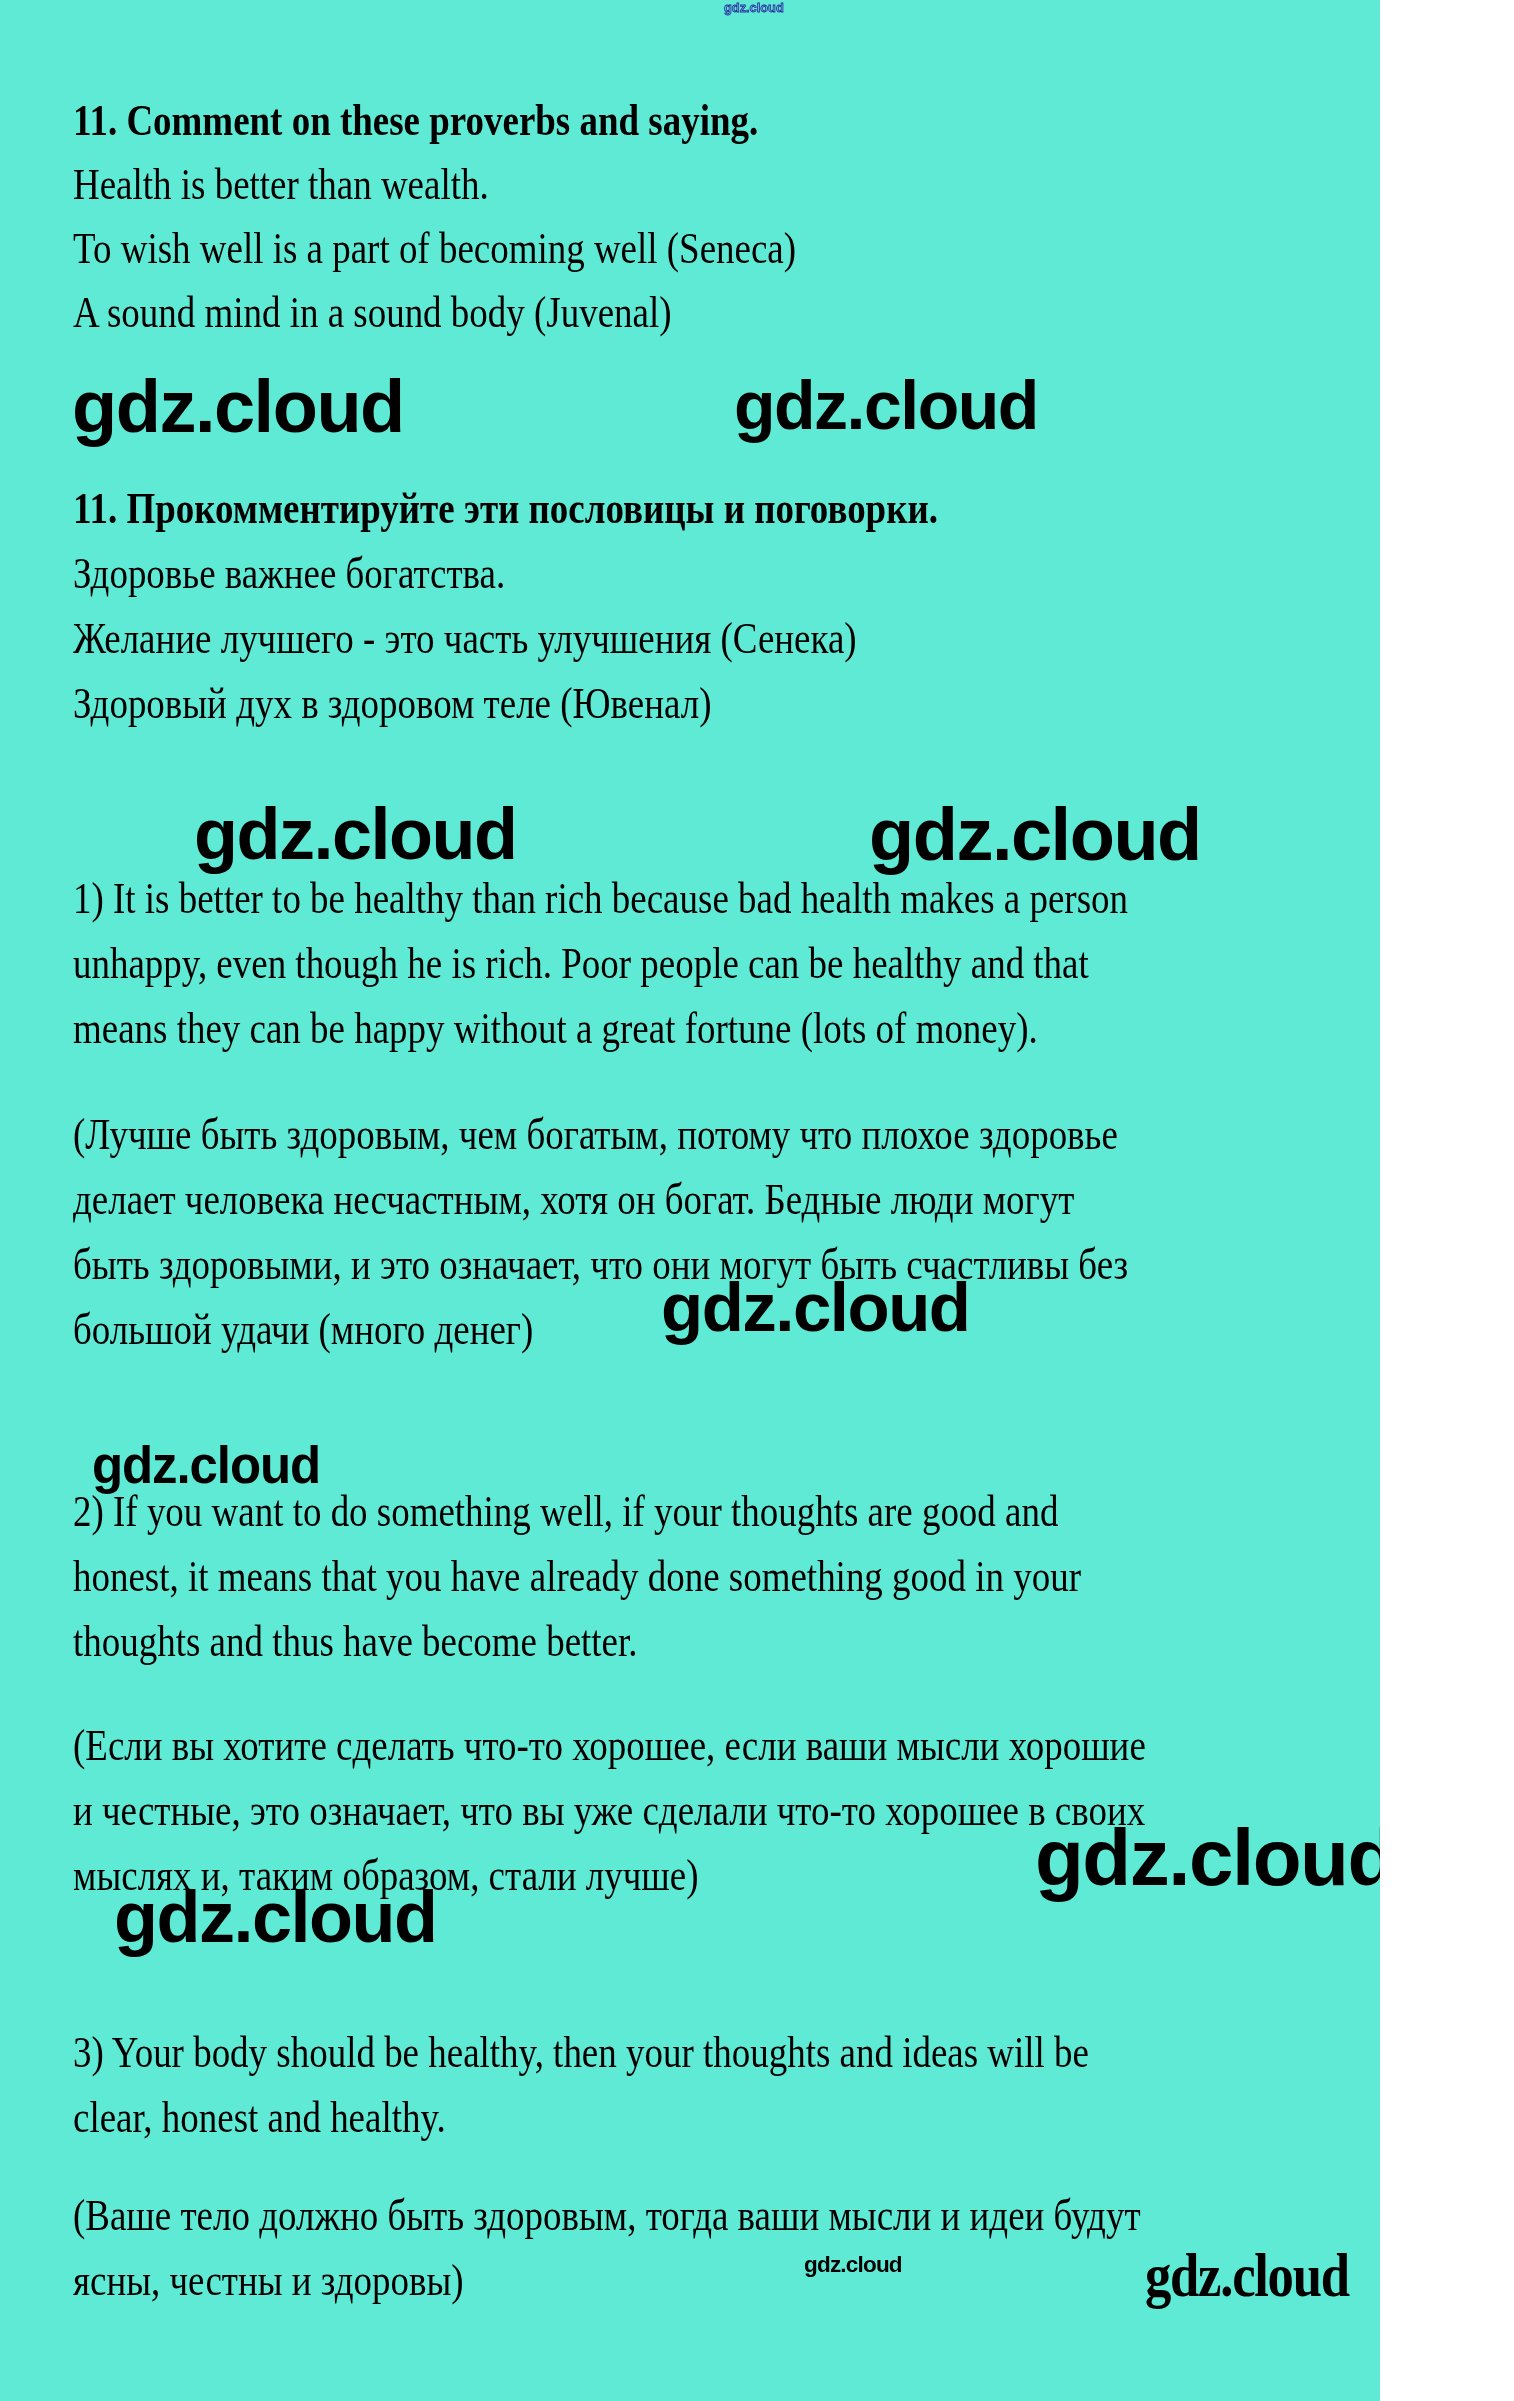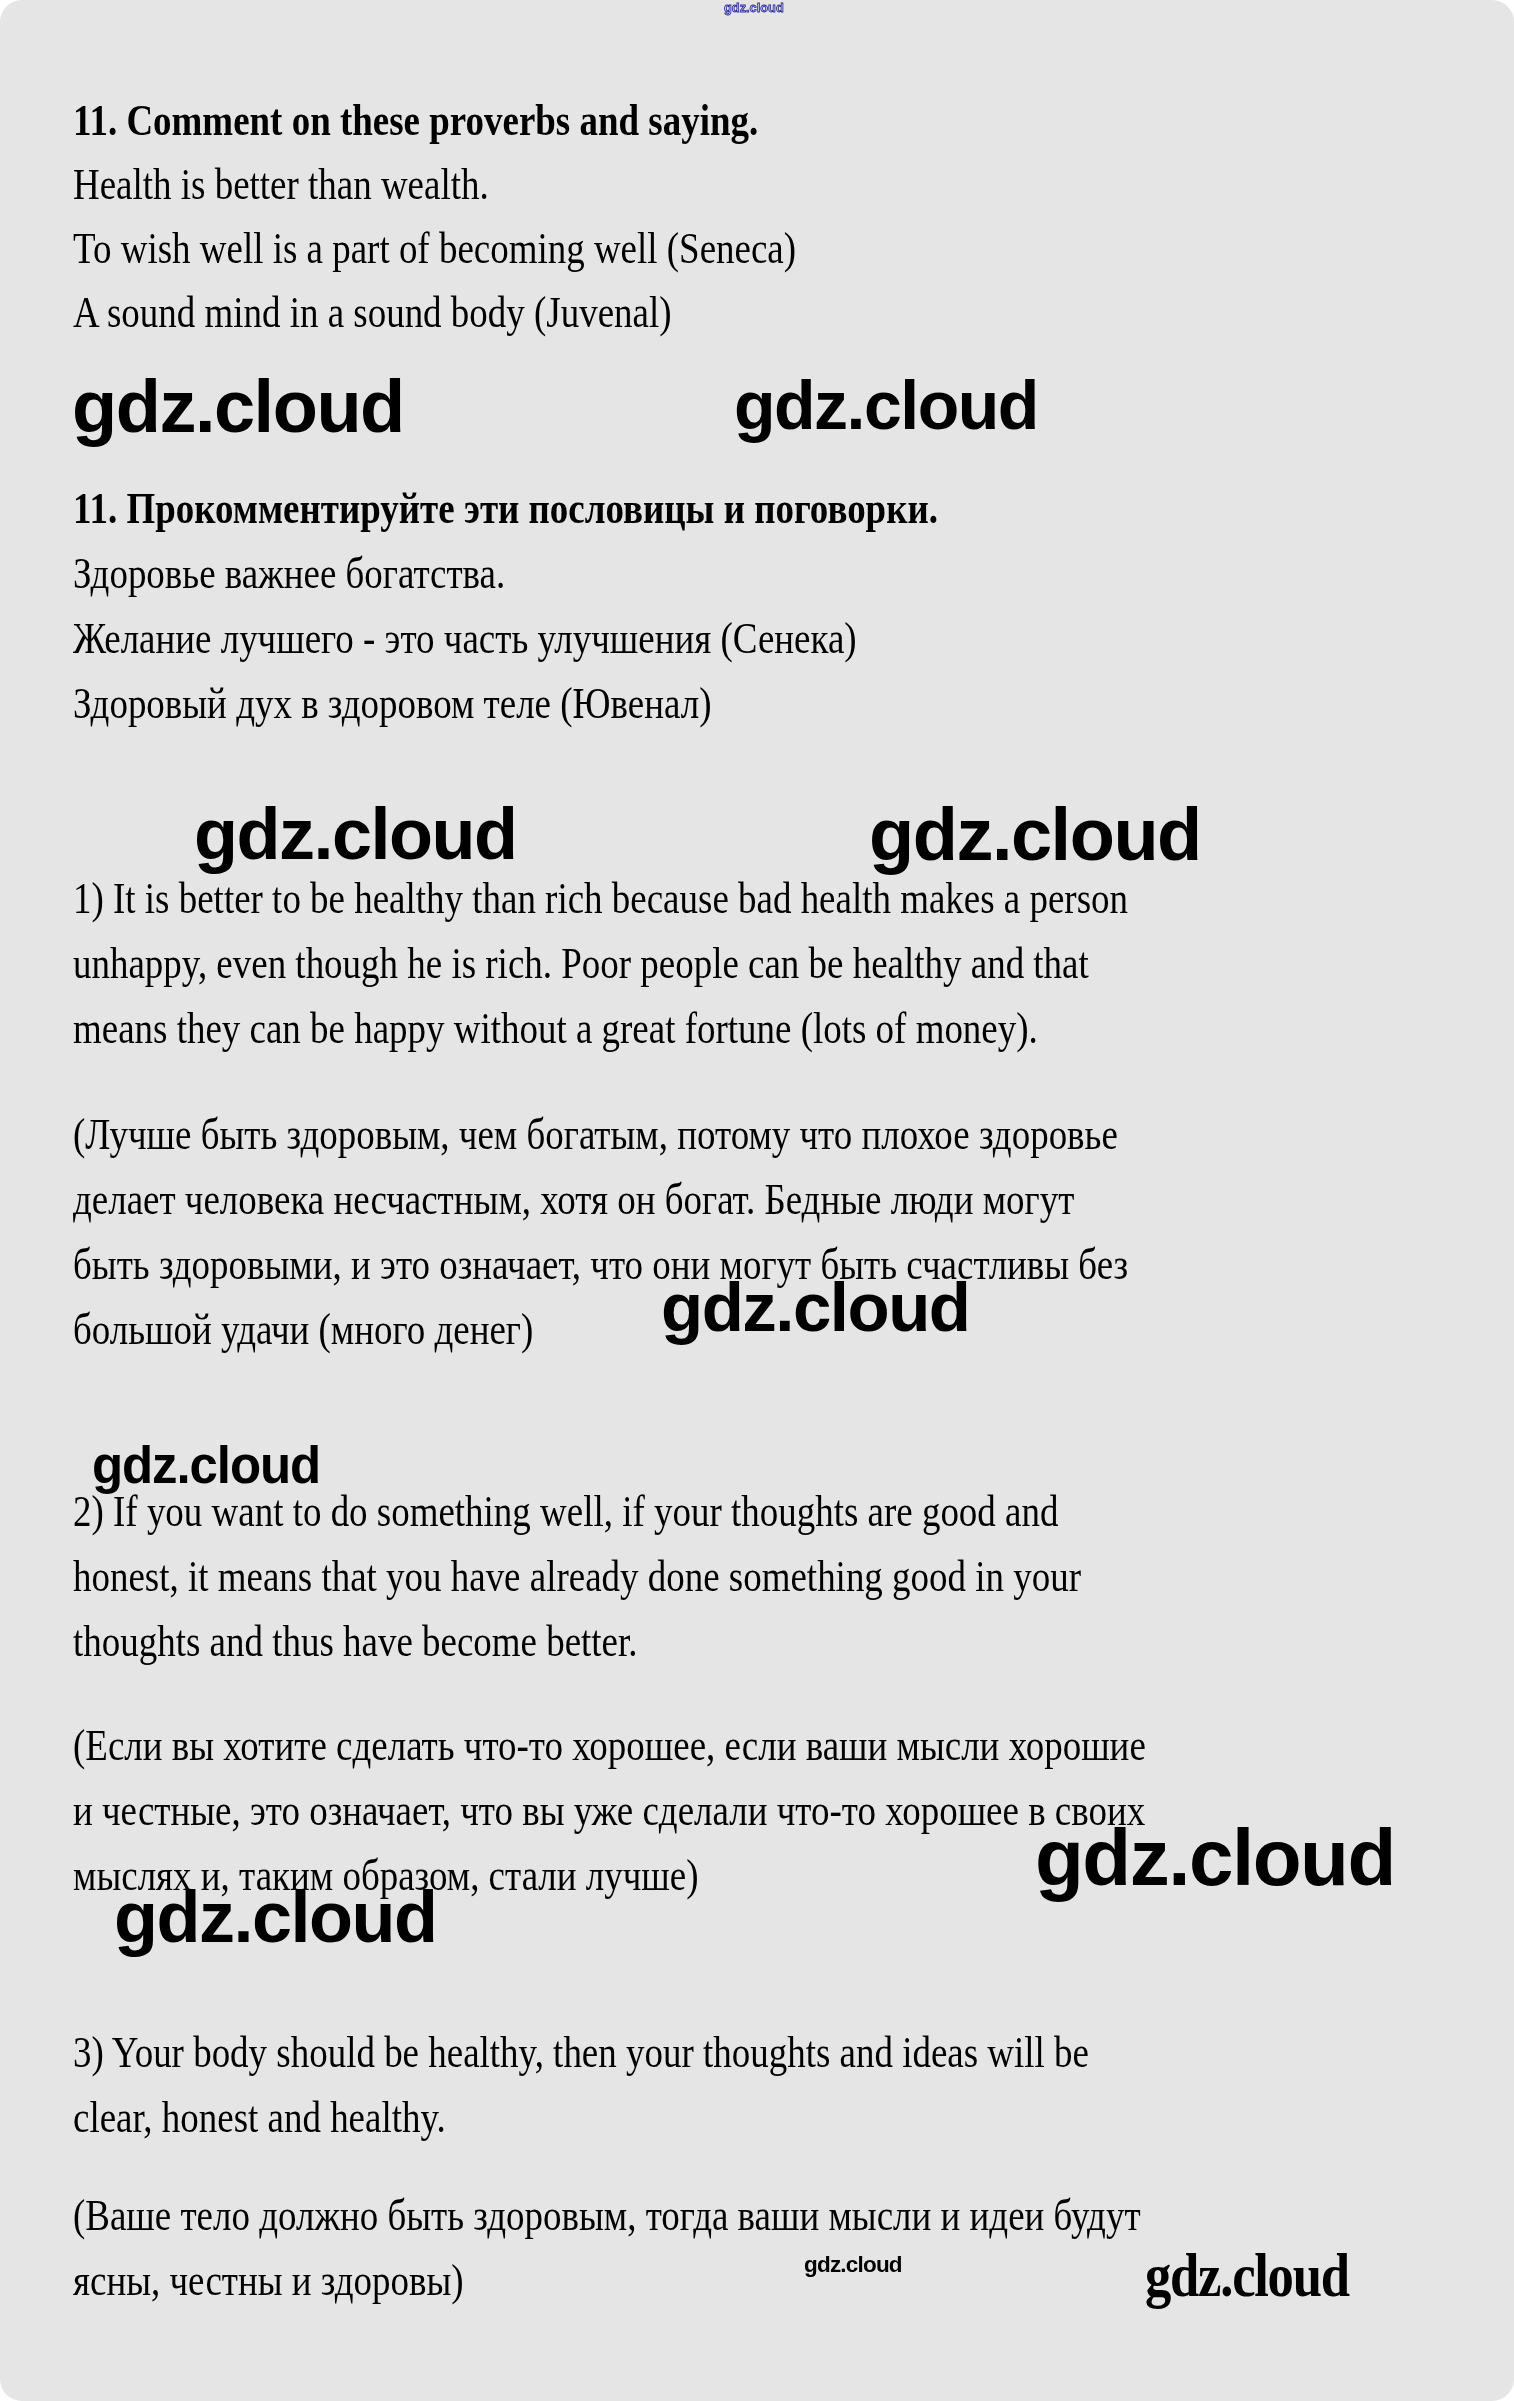--- a/index.html
+++ b/index.html
@@ -1,24 +1,23 @@
 <!DOCTYPE html>
 <html style="font-size:12px"><head>
 <meta charset="utf-8">
 <style>
   html, body { margin: 0; padding: 0; background: #ffffff; }
   .page {
     position: relative;
-    width: 1514px;
+    width: 1380px;
     height: 2401px;
-    background: #e5e5e5;
+    background: #5eead4;
     overflow: hidden;
     font-family: "Liberation Serif", serif;
     color: #000000;
-    border-radius: 22px;
   }
   
   .para {
     position: absolute;
     left: 73px;
     font-size: 44px;
     line-height: 65px;
     white-space: nowrap;
     transform: scaleX(0.84);
     transform-origin: 0 0;

